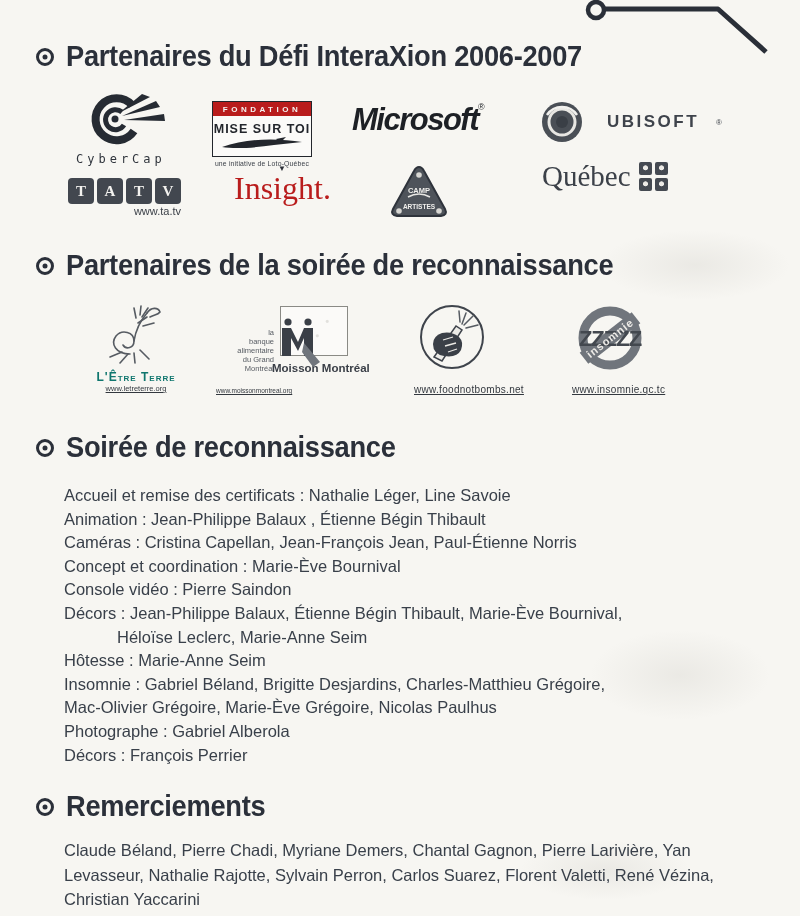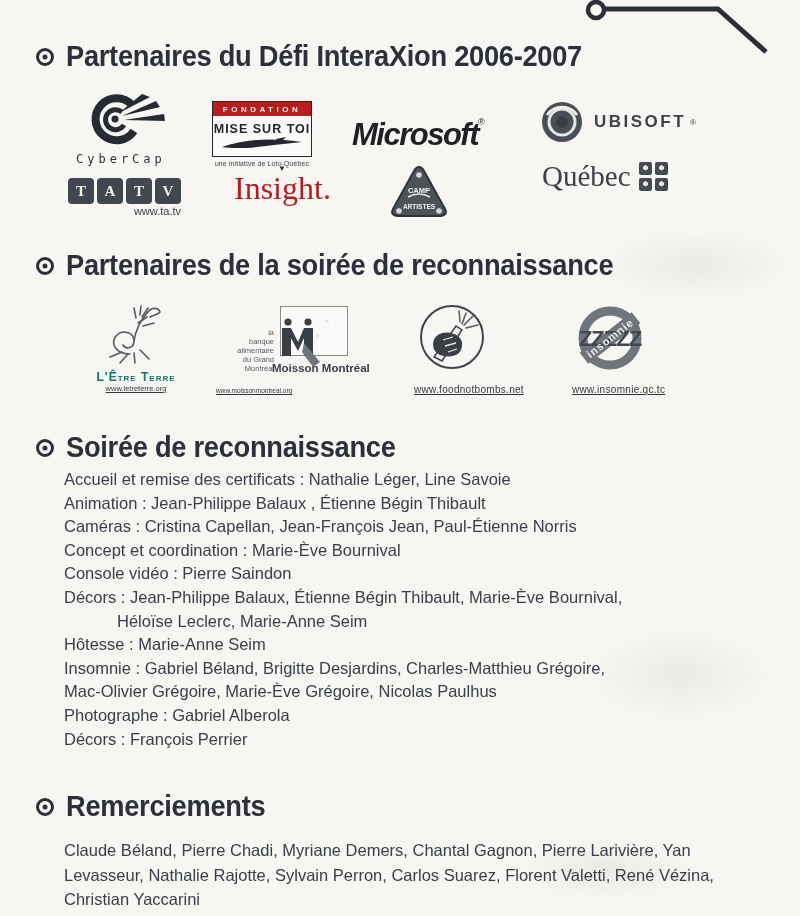--- a/index.html
+++ b/index.html
@@ -38,21 +38,21 @@
   .fon-top{background:#b91c1c;color:#f4f3f0;font-size:8px;font-weight:bold;
     letter-spacing:3.5px;padding:3px 0 2px;}
   .fon-mst{font-size:12.5px;font-weight:bold;color:#23262c;letter-spacing:1px;padding-top:6px;}
   .fon-cap{font-size:6.8px;color:#3c4149;margin-top:3px;letter-spacing:.2px;}
 
   
   .ms-word{font-style:italic;font-weight:bold;font-size:31px;letter-spacing:-1.5px;color:#1d2025;}
   .ms-reg{font-size:9px;color:#1d2025;vertical-align:top;}
 
   
-  .ubi{display:flex;align-items:center;gap:10px;}
+  .ubi{display:flex;align-items:center;gap:23px;}
   .ubi-word{font-weight:bold;font-size:17px;letter-spacing:2.5px;color:#3e434b;}
   .ubi-reg{font-size:8px;color:#3e434b;vertical-align:top;margin-left:-6px;}
 
   
   .tatv-row{display:flex;gap:3px;}
   .tatv-sq{width:26px;height:26px;background:#42474f;border-radius:4px;color:#f2f1ee;
     display:flex;align-items:center;justify-content:center;
     font-family:"Liberation Serif", serif;font-weight:bold;font-size:15px;}
   .tatv-url{text-align:right;font-size:11px;color:#3c4149;margin-top:1px;}
 
@@ -86,21 +86,21 @@
       radial-gradient(circle at 55% 60%, rgba(150,148,140,.25) 0 1px, rgba(0,0,0,0) 2px),
       #fbfaf8;}
   .moi-m{position:absolute;left:-2px;top:10px;}
   .moi-name{font-weight:bold;font-size:11.5px;color:#3a3f47;margin-top:6px;margin-left:-8px;white-space:nowrap;}
 
   
   .fnb,.ins{text-align:center;width:76px;}
   .fnb .logo-url,.ins .logo-url{display:block;margin-top:8px;}
 
   
-  .credits{position:absolute;left:64px;top:468px;font-size:16.5px;line-height:23.6px;
+  .credits{position:absolute;left:64px;top:484px;font-size:16.5px;line-height:23.6px;
     color:#39404a;width:700px;}
   .credit-line{white-space:nowrap;}
   .credit-line.indent{padding-left:53px;}
   .para{position:absolute;left:64px;top:838px;font-size:16.5px;line-height:24.5px;
     color:#39404a;width:690px;}
 </style>
 </head>
 <body>
 
 <div class="page">
@@ -138,21 +138,21 @@
       <div class="fon-top">FONDATION</div>
       <div class="fon-mst">MISE SUR TOI</div>
       <svg width="92" height="16" viewBox="0 0 92 16">
         <path d="M6 11 C 30 2, 62 2, 86 6 L 58 9 C 38 12 18 13 6 11 Z" fill="#23262c"></path>
         <polygon points="60,3 70,1 64,7" fill="#23262c"></polygon>
       </svg>
     </div>
     <div class="fon-cap">une initiative de Loto-Québec</div>
   </div>
 
-  <div class="abs" style="left:352px;top:117px;">
+  <div class="abs" style="left:352px;top:102px;">
     <span class="ms-word">Microsoft</span><span class="ms-reg">®</span>
   </div>
 
   <div class="abs ubi" style="left:540px;top:100px;">
     <svg width="44" height="44" viewBox="0 0 44 44">
       <circle cx="22" cy="22" r="20" fill="#4a4f56"></circle>
       <circle cx="22" cy="22" r="13" fill="none" stroke="#e8e7e3" stroke-width="3"></circle>
       <circle cx="22" cy="22" r="6" fill="#3a3f46"></circle>
       <path d="M7 15 A 18 18 0 0 1 37 15" fill="none" stroke="#f2f1ee" stroke-width="2.5"></path>
     </svg>

